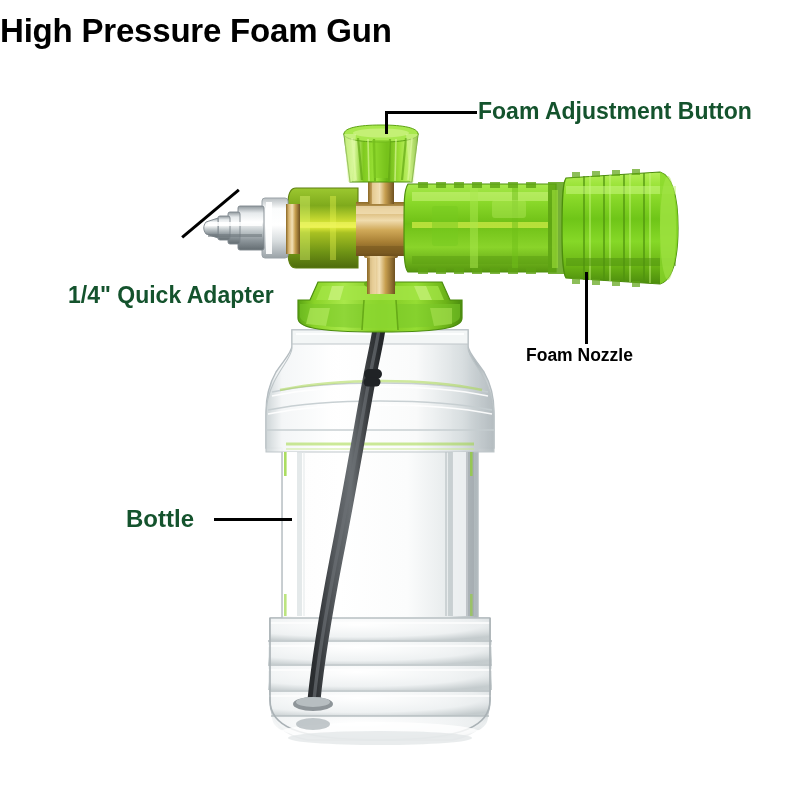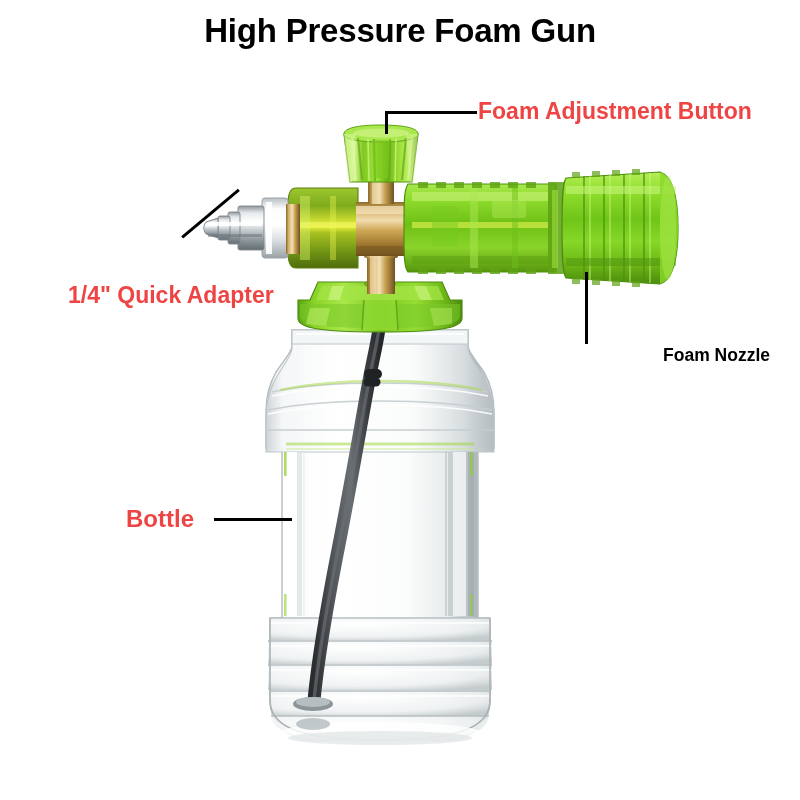--- a/index.html
+++ b/index.html
@@ -15,29 +15,29 @@
     overflow: hidden;
     font-family: "Liberation Sans", sans-serif;
     -webkit-font-smoothing: antialiased;
   }
 
   
   #title {
     position: absolute;
     left: 0; top: 12px;
     width: 800px;
-    text-align: center;
+    text-align: left;
     font-size: 33px;
     font-weight: bold;
     color: #000000;
     letter-spacing: -0.2px;
   }
   .callout-label {
     position: absolute;
-    color: #ef4444;
+    color: #14532d;
     white-space: nowrap;
   }
   #label-foam-button {
     left: 478px; top: 98px;
     font-size: 23px;
     font-weight: bold;
   }
   #label-quick-adapter {
     left: 68px; top: 282px;
     font-size: 23px;
@@ -45,21 +45,20 @@
   }
   #label-bottle {
     left: 126px; top: 505px;
     font-size: 24px;
     font-weight: bold;
   }
   #nozzle-block {
     position: absolute;
     left: 526px; top: 344px;
     width: 244px;
-    text-align: right;
   }
   #label-nozzle-title {
     font-size: 17.5px;
     font-weight: bold;
     color: #000000;
     line-height: 22px;
     white-space: nowrap;
   }
   .nozzle-sub {
     font-size: 16.5px;

